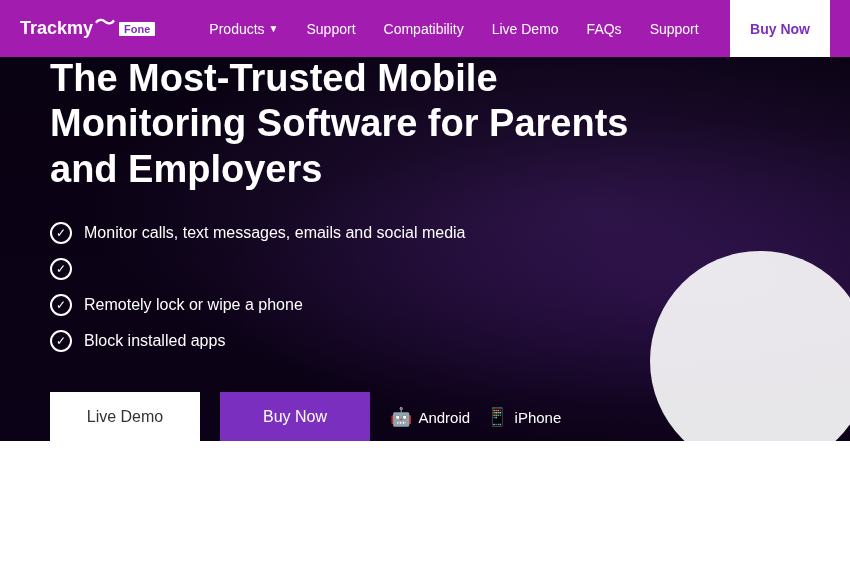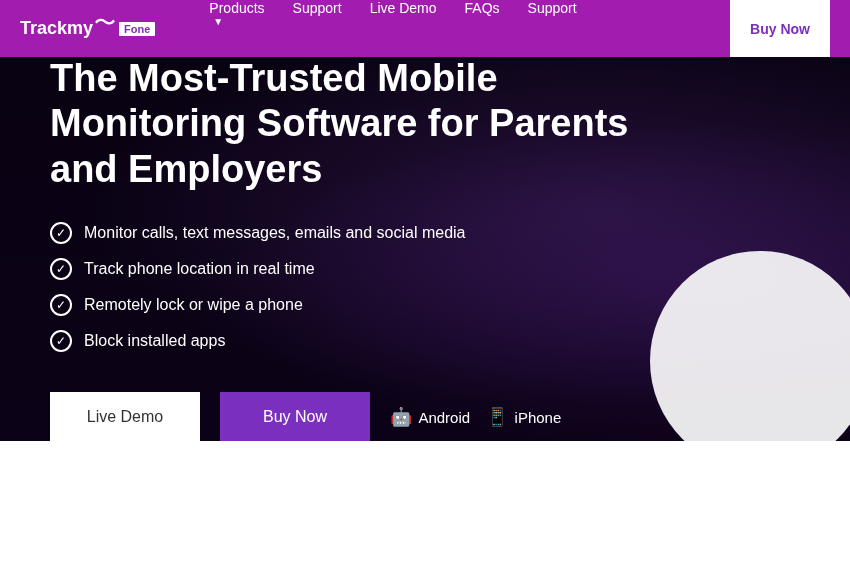--- a/index.html
+++ b/index.html
@@ -40,24 +40,23 @@
       flex: 1;
       gap: 0;
     }
     .nav-link {
       color: white;
       text-decoration: none;
       font-size: 14px;
       padding: 0 14px;
       height: 57px;
       display: flex;
-      align-items: flex-start;
+      align-items: center;
       cursor: pointer;
       white-space: nowrap;
-      flex-direction: column;
     }
     .nav-link .dropdown-arrow {
       margin-left: 4px;
       font-size: 10px;
     }
     .nav-buy-now {
       background: white;
       color: #7b2fbe;
       font-weight: bold;
       font-size: 14px;
@@ -195,20 +194,23 @@
   </div>
   <div class="nav-links">
     <a class="nav-link">
       <span>Products</span>
       <span class="dropdown-arrow">▼</span>
     </a>
     <a class="nav-link">
       <span>Support</span>
     </a>
     <a class="nav-link">
+      <span>Compatibility</span>
+    </a>
+    <a class="nav-link">
       <span>Live Demo</span>
     </a>
     <a class="nav-link">
       <span>FAQs</span>
     </a>
     <a class="nav-link">
       <span>Support</span>
     </a>
   </div>
   <div class="nav-buy-now">
@@ -221,21 +223,20 @@
   <div class="bottom-curve"></div>
   <div class="hero-content">
     <h1 class="hero-title">The Most-Trusted Mobile Monitoring Software for Parents and Employers</h1>
     <ul class="features-list">
       <li>
         <span class="check-icon">✓</span>
         <span>Monitor calls, text messages, emails and social media</span>
       </li>
       <li>
         <span class="check-icon">✓</span>
-        <span>Track phone location in real time</span>
       </li>
       <li>
         <span class="check-icon">✓</span>
         <span>Remotely lock or wipe a phone</span>
       </li>
       <li>
         <span class="check-icon">✓</span>
         <span>Block installed apps</span>
       </li>
     </ul>

